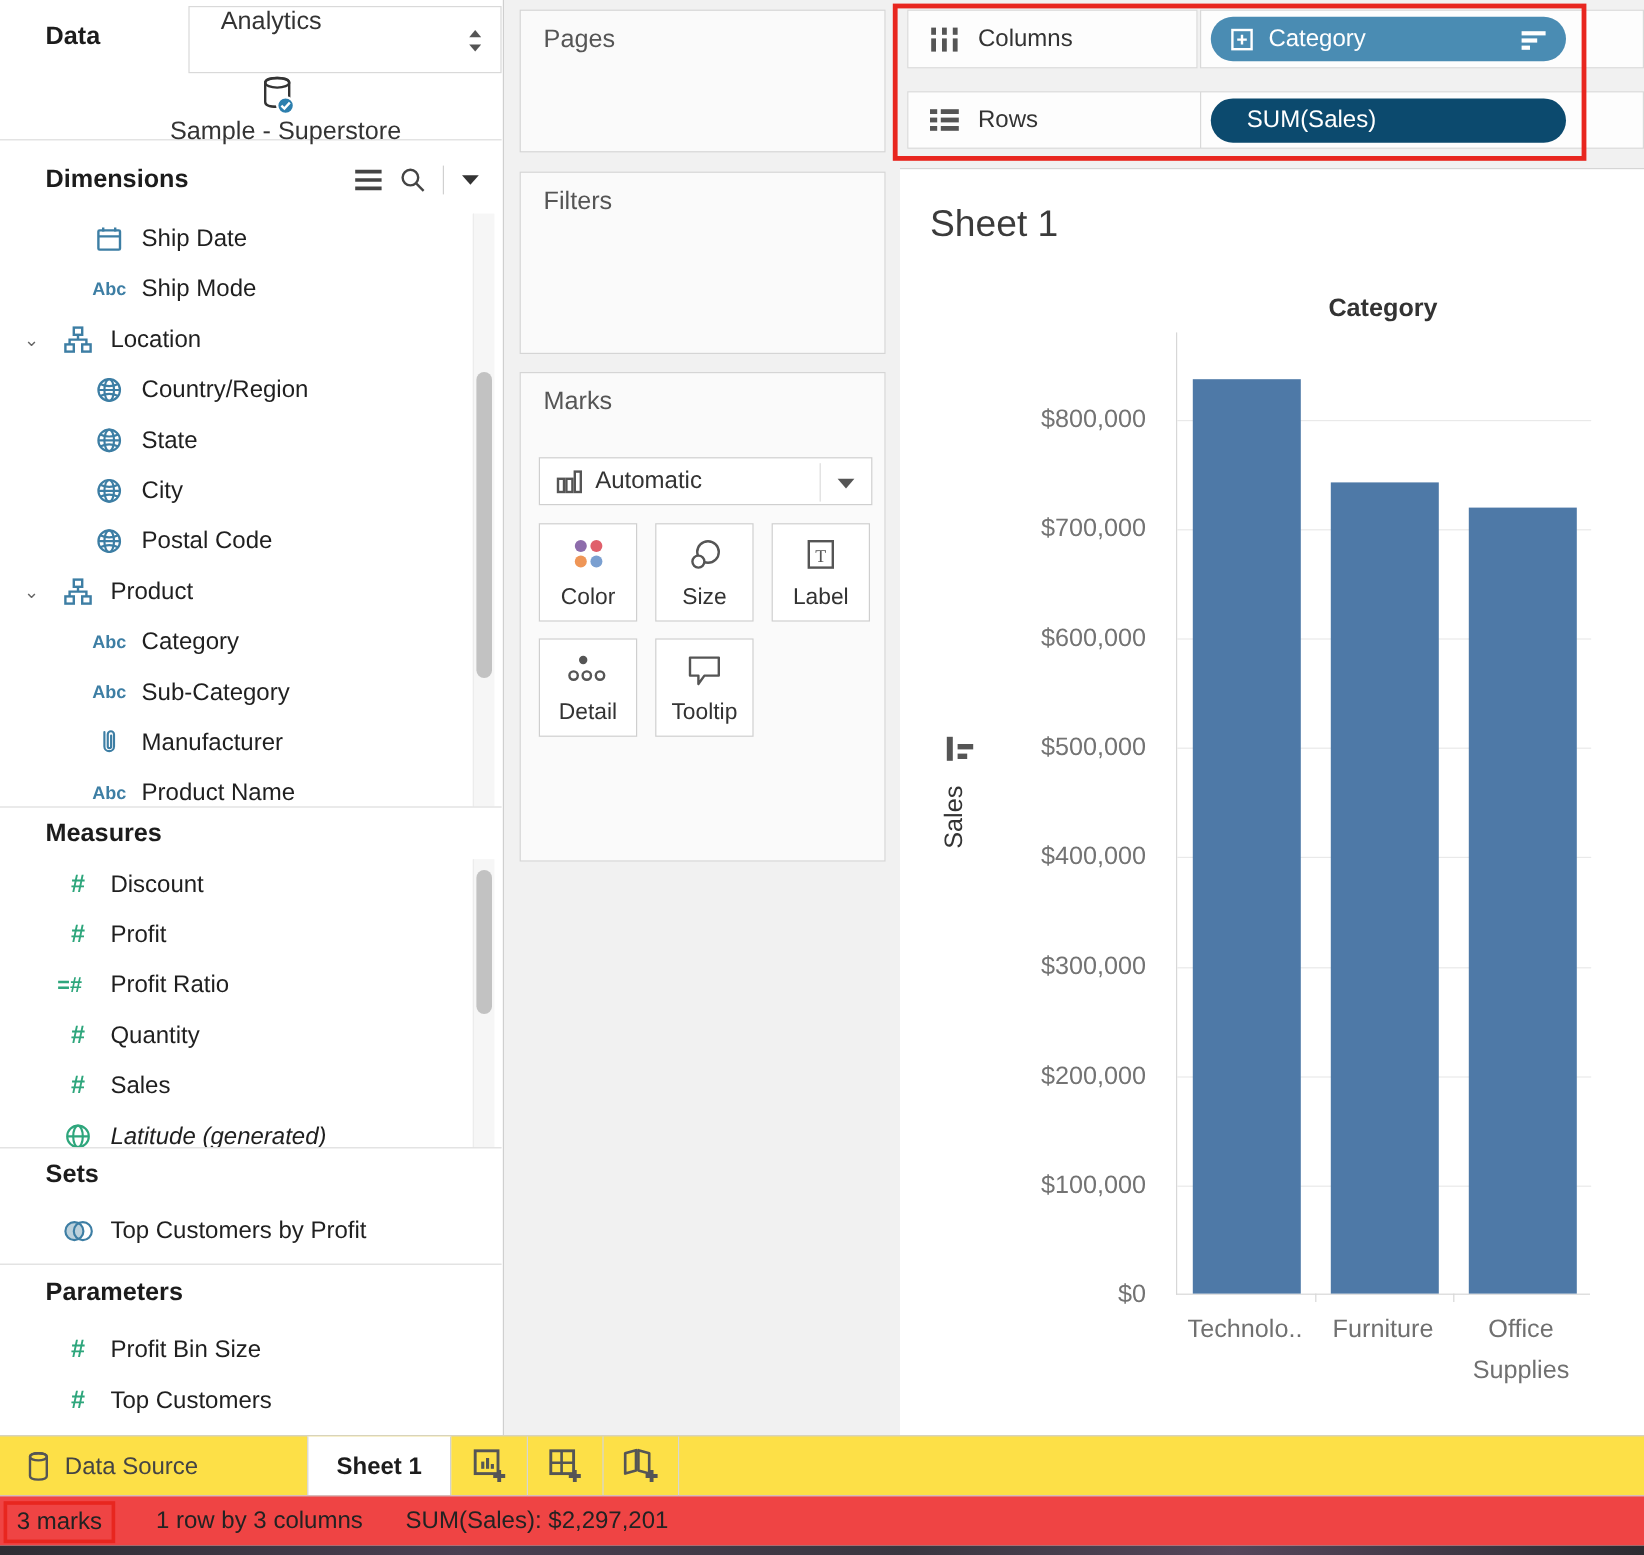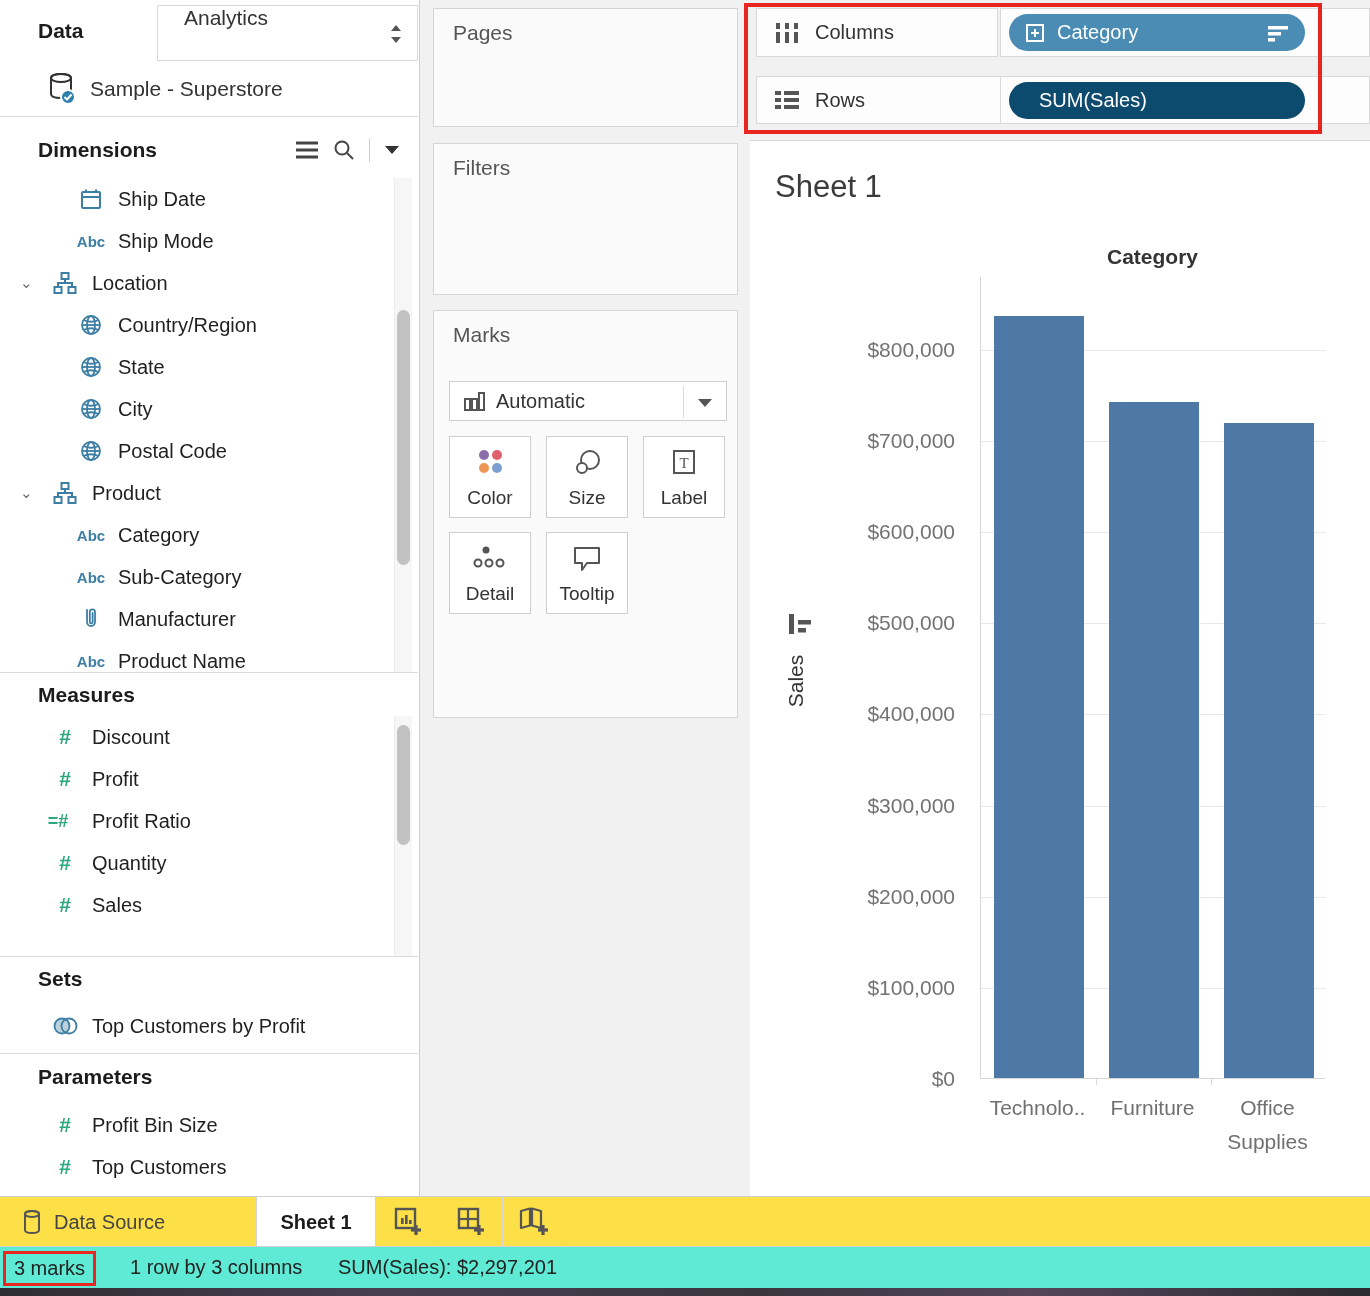--- a/index.html
+++ b/index.html
@@ -8,21 +8,21 @@
   #app { position:relative; width:1370px; height:1296px; background:#fff; }
   .abs { position:absolute; }
 
   
   #left-pane { left:0; top:0; width:420px; height:1196px; background:#fff; }
   #pane-divider { left:419px; top:0; width:1px; height:1196px; background:#cfcfcf; }
   .tab-label { font-size:21px; }
   #data-tab { left:0; top:0; width:157px; height:62px; display:flex; align-items:center; padding-left:38px; font-weight:bold; color:#1c1c1c; background:#fff; }
   #analytics-tab { left:157px; top:5px; width:261px; height:56px; border:1px solid #d9d9d9; background:#fff; display:flex; align-items:flex-start; padding-left:26px; color:#333; }
   #analytics-swap { position:absolute; right:14px; top:17px; }
-  #datasource-row { left:0; top:62px; width:418px; height:55px; display:flex; align-items:center; padding-left:46px; border-bottom:1px solid #dcdcdc; }
+  #datasource-row { left:0; top:62px; width:418px; height:55px; display:flex; align-items:center; padding-left:46px; border-bottom:1px solid #dcdcdc;flex-direction:column; }
   #datasource-row .ds-label { margin-left:12px; font-size:21px; color:#333; }
   .section-header { font-weight:bold; font-size:21px; color:#1c1c1c; padding-left:38px; display:flex; align-items:center; }
   #dims-header { left:0; top:128px; width:418px; height:44px; }
   #dims-tools { position:absolute; right:18px; top:10px; display:flex; align-items:center; gap:14px; }
   .vline { width:1px; height:24px; background:#d0d0d0; }
   .hline { position:absolute; left:0; width:418px; height:1px; background:#dcdcdc; }
   .field-list { position:absolute; left:0; width:396px; overflow:hidden; }
   #dims-list { top:178px; height:494px; }
   #measures-list { top:716px; height:240px; }
   #sets-list { top:1005px; height:46px; }
@@ -79,21 +79,21 @@
   #xlabels { position:absolute; left:230px; top:950px; width:345px; }
   .xcat { position:absolute; top:0; text-align:center; font-size:21px; color:#707070; line-height:34px; }
   .slot-tick { position:absolute; bottom:-7px; width:1px; height:7px; background:#d7d7d7; }
 
   
   #tabs-row { left:0; top:1196px; width:1370px; height:50px; background:#fde047; border-top:1px solid #cfcfcf; }
   #ds-tab { position:absolute; left:0; top:0; width:255px; height:50px; display:flex; align-items:center; padding-left:22px; color:#444; font-size:20px; }
   #ds-tab span { margin-left:12px; }
   #sheet1-tab { position:absolute; left:256px; top:0; width:120px; height:50px; background:#fff; border-left:1px solid #d2d2d2; border-right:1px solid #d2d2d2; display:flex; align-items:center; justify-content:center; font-size:20px; font-weight:bold; color:#1c1c1c; }
   .tab-btn { position:absolute; top:0; width:63px; height:50px; display:flex; align-items:center; justify-content:center; border-right:1px solid #d6d6d6; }
-  #status-row { left:0; top:1246px; width:1370px; height:42px; background:#5eead4; border-top:1px solid #d2d2d2; display:flex; align-items:center; font-size:20px; color:#222; }
+  #status-row { left:0; top:1246px; width:1370px; height:42px; background:#ef4444; border-top:1px solid #d2d2d2; display:flex; align-items:center; font-size:20px; color:#222; }
   #marks-count-box { position:absolute; left:3px; top:4px; width:93px; height:35px; border:3px solid #e8261f; display:flex; align-items:center; justify-content:center; }
   #status-layout { position:absolute; left:130px; }
   #status-agg { position:absolute; left:338px; }
   #bottom-strip { left:0; top:1288px; width:1370px; height:8px; background:linear-gradient(90deg,#2e2d33,#4a3f51 28%,#39363f 55%,#55465a 75%,#2c2b31); }
   svg { display:block; }
 </style>
 </head>
 <body>
 
 <div id="app">
@@ -324,20 +324,34 @@
           <span class="ficon">
             <span class="hash-glyph" style="color: rgb(46, 166, 124);">#</span>
           </span>
           <span class="flabel">Quantity</span>
         </div>
         <div class="field-row base">
           <span class="ficon">
             <span class="hash-glyph" style="color: rgb(46, 166, 124);">#</span>
           </span>
           <span class="flabel">Sales</span>
+        </div>
+        <div class="field-row base italic">
+          <span class="ficon">
+            <span>
+              <svg width="24" height="24" viewBox="0 0 24 24">
+                <g fill="none" stroke="#2ea67c" stroke-width="1.8">
+                  <circle cx="12" cy="12" r="9"></circle>
+                  <ellipse cx="12" cy="12" rx="4" ry="9"></ellipse>
+                  <line x1="3" y1="12" x2="21" y2="12"></line>
+                </g>
+              </svg>
+            </span>
+          </span>
+          <span class="flabel">Latitude (generated)</span>
         </div>
       </div>
     <div class="scroll-track abs" style="top:716px;height:240px;">
       <div class="scroll-thumb" style="top:9px;height:120px;"></div>
     </div>
 
     <div class="hline" style="top:956px;"></div>
     <div id="sets-header" class="abs section-header">
         <span>Sets</span>
       </div>

